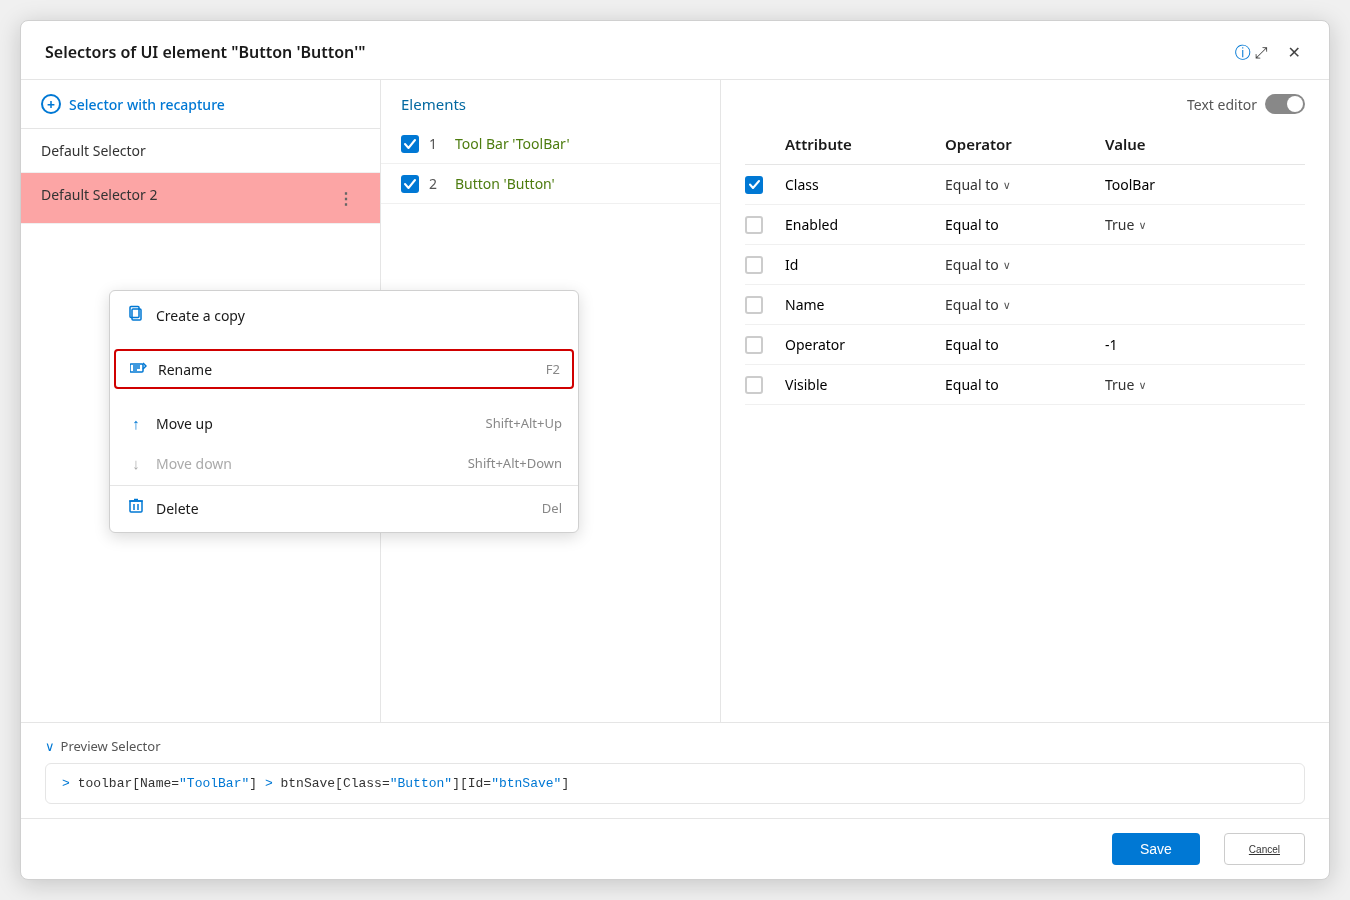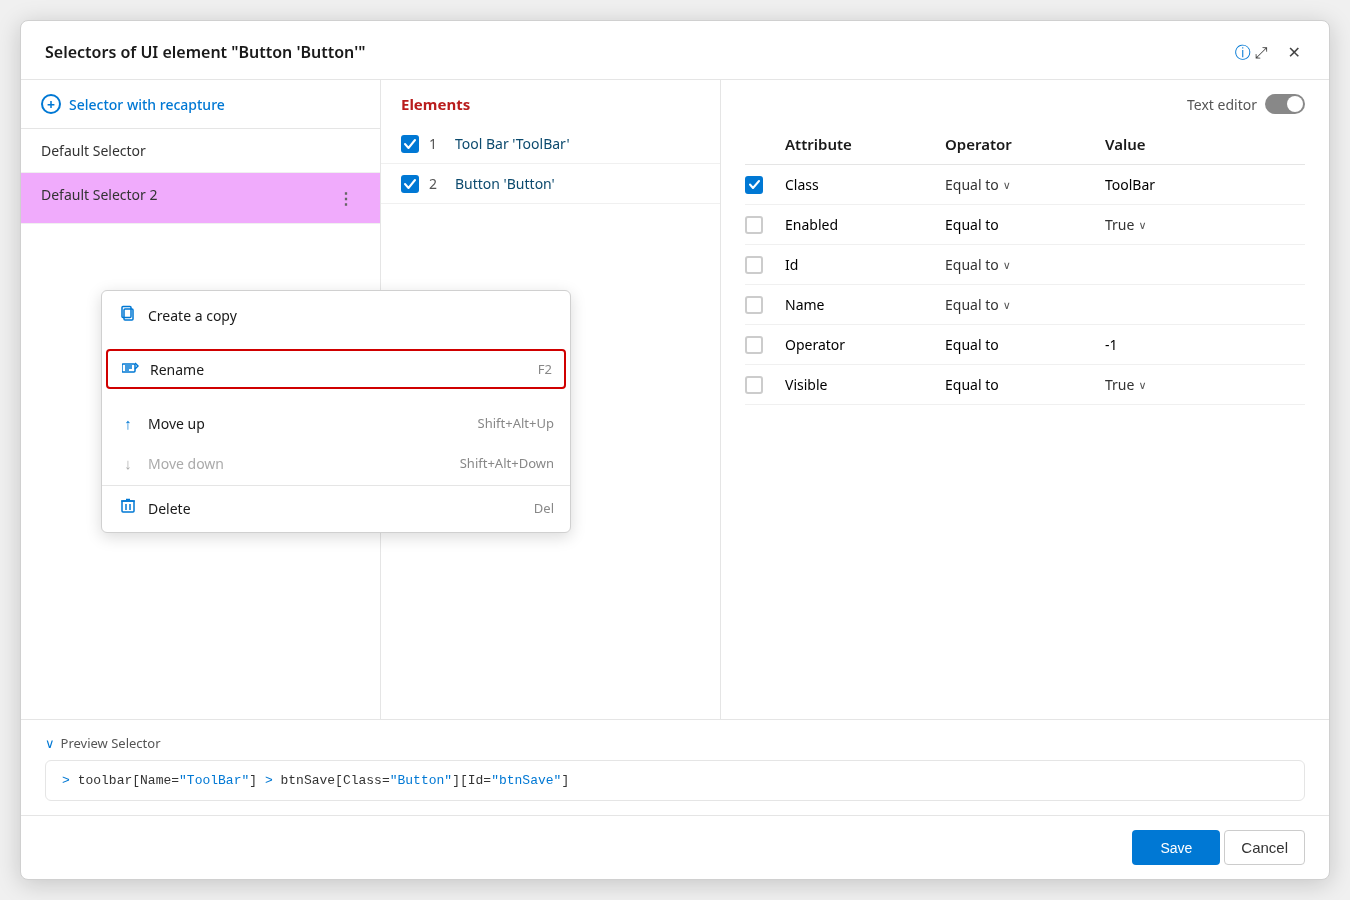--- a/index.html
+++ b/index.html
@@ -91,34 +91,34 @@
     .selector-list { flex: 1; overflow-y: auto; }
     .selector-item {
       padding: 12px 20px;
       cursor: pointer;
       color: #333;
       border-bottom: 1px solid #f0f0f0;
       display: flex;
       justify-content: space-between;
       align-items: flex-start;
     }
-    .selector-item.active { background: #f0abfc; }
+    .selector-item.active { background: #fca5a5; }
     .selector-item-name { flex: 1; }
     .more-btn {
       color: #666;
       padding: 2px 6px;
       border-radius: 4px;
       cursor: pointer;
       font-size: 16px;
       font-weight: bold;
     }
     
     .context-menu {
       position: absolute;
-      left: 80px;
+      left: 88px;
       top: 210px;
       background: #fff;
       border: 1px solid #d0d0d0;
       border-radius: 6px;
       box-shadow: 0 4px 16px rgba(0,0,0,0.15);
       z-index: 100;
       width: 470px;
       padding: 4px 0;
     }
     .menu-item {
@@ -153,22 +153,22 @@
     
     .middle-panel {
       width: 340px;
       border-right: 1px solid #e5e5e5;
       display: flex;
       flex-direction: column;
       flex-shrink: 0;
     }
     .middle-header {
       padding: 14px 20px 10px 20px;
-      font-weight: 700;
-      color: #b91c1c;
+      font-weight: 400;
+      color: #0369a1;
       font-size: 15px;
       flex-shrink: 0;
     }
     .element-item {
       display: flex;
       align-items: center;
       gap: 10px;
       padding: 10px 20px;
       cursor: pointer;
       border-bottom: 1px solid #f0f0f0;
@@ -176,21 +176,21 @@
     .element-item:first-child { background: #e8f0fe; }
     .element-checkbox {
       width: 18px; height: 18px;
       background: #0078d4;
       border-radius: 3px;
       display: flex; align-items: center; justify-content: center;
       flex-shrink: 0;
     }
     .element-checkbox svg { width: 12px; height: 12px; }
     .element-num { color: #555; min-width: 16px; }
-    .element-label { flex: 1; color: #0c4a6e; }
+    .element-label { flex: 1; color: #4d7c0f; }
     
     .right-panel {
       flex: 1;
       display: flex;
       flex-direction: column;
     }
     .right-header {
       display: flex;
       align-items: center;
       padding: 14px 24px 10px 24px;
@@ -279,43 +279,44 @@
       font-family: 'Consolas', 'Courier New', monospace;
       font-size: 13px;
       color: #333;
     }
     .preview-content .arrow { color: #0078d4; }
     .preview-content .value-blue { color: #0078d4; }
     
     .dialog-footer {
       display: flex;
       justify-content: flex-end;
-      gap: 4px;
+      gap: 24px;
       padding: 14px 24px;
       border-top: 1px solid #e5e5e5;
       flex-shrink: 0;
     }
     .btn-save {
       background: #0078d4;
       color: #fff;
       border: none;
       padding: 8px 28px;
       border-radius: 4px;
       font-size: 14px;
       font-weight: 500;
       cursor: pointer;
     }
     .btn-cancel {
       background: #fff;
       color: #333;
       border: 1px solid #ccc;
-      padding: 8px 16px;
+      padding: 8px 24px;
       border-radius: 4px;
-      font-size: 15px;
-      cursor: pointer;
+      font-size: 10px;
+      cursor: pointer;
+      text-decoration: underline;
     }
   </style>
 </head>
 <body>
 
 <div class="dialog">
 
   <div class="dialog-header">
     <span class="dialog-title">Selectors of UI element "Button 'Button'"</span>
     <span class="info-icon">ⓘ</span>

